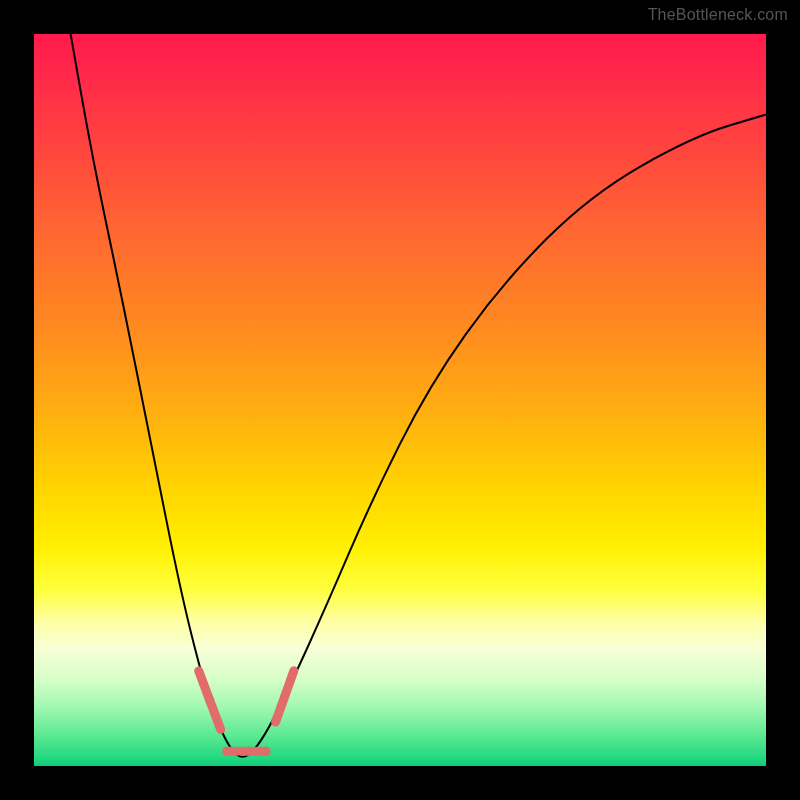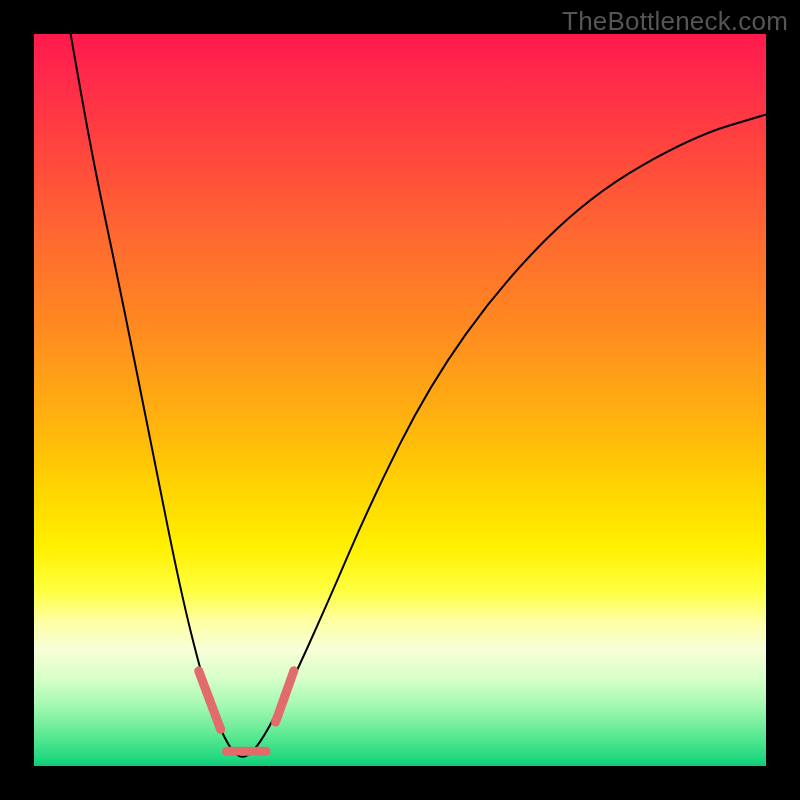--- a/index.html
+++ b/index.html
@@ -9,21 +9,21 @@
     background: #000;
     position: relative;
     font-family: Arial, Helvetica, sans-serif;
     overflow: hidden;
   }
   .watermark {
     position: absolute;
     top: 6px;
     right: 12px;
     color: #555;
-    font-size: 26px;
+    font-size: 16px;
     z-index: 10;
     letter-spacing: 0.2px;
   }
   .plot-area {
     position: absolute;
     left: 34px;
     top: 34px;
     width: 732px;
     height: 732px;
     

